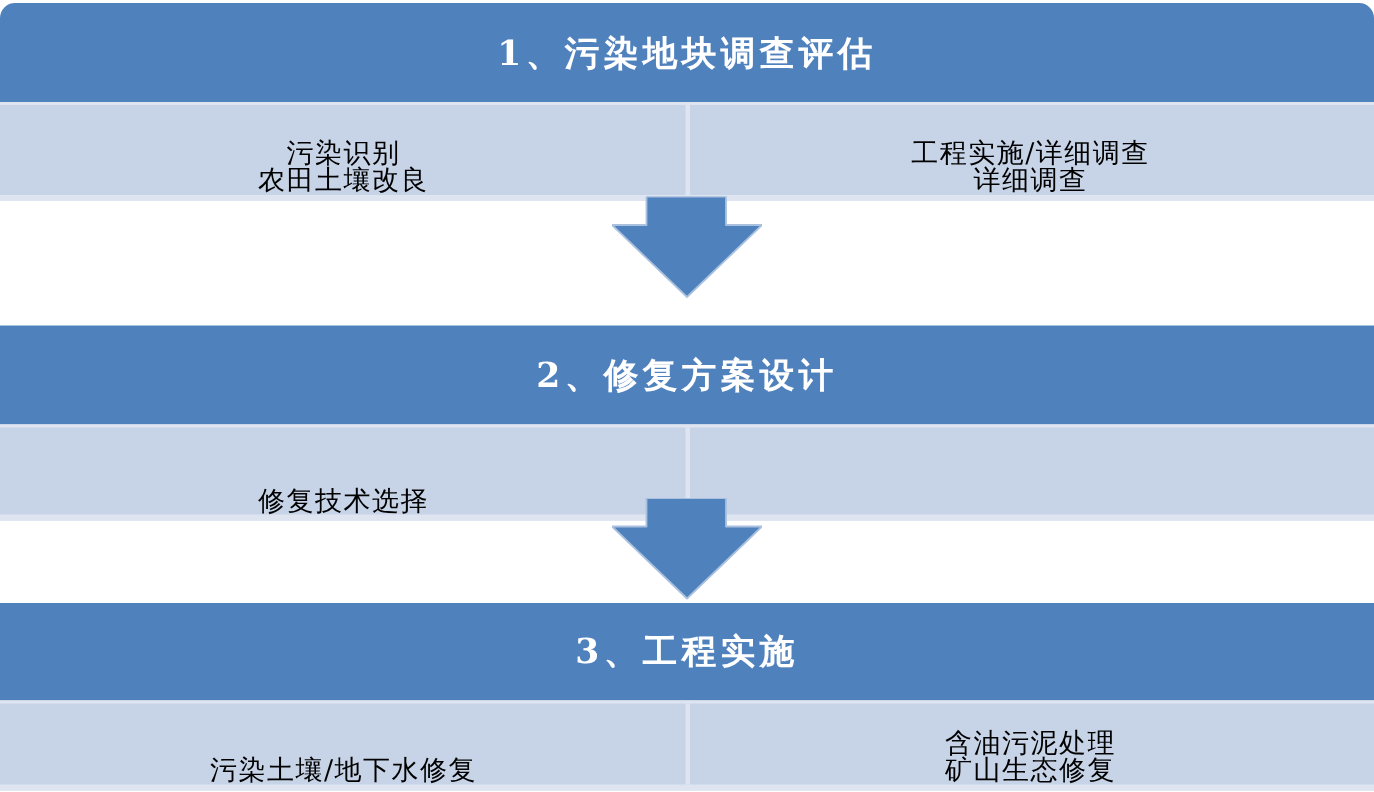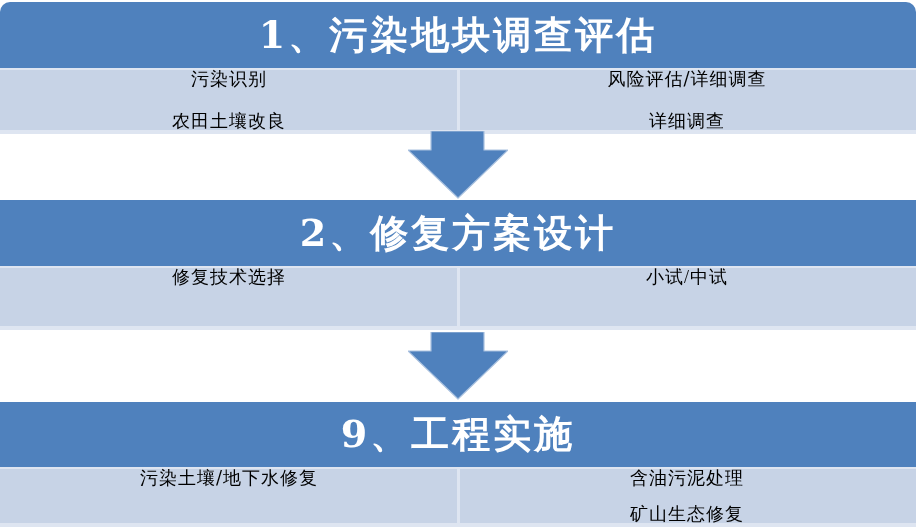--- a/index.html
+++ b/index.html
@@ -32,21 +32,21 @@
   .stage-header{
     width:100%;
     background:var(--header-bg);
     display:flex;
     align-items:center;
     justify-content:center;
   }
   .stage-header .title{
     color:var(--header-text);
     font-weight:bold;
-    font-size:38px;
+    font-size:23px;
     letter-spacing:3px;
     white-space:nowrap;
   }
   .s1 .stage-header{height:66px;border-radius:10px 10px 0 0;}
   .s2 .stage-header{height:66px;}
   .s3 .stage-header{height:65px;}
   .stage-body{
     position:relative;
     width:100%;
     background:var(--body-bg);
@@ -54,21 +54,21 @@
     border-bottom:4px solid var(--divider);
     display:flex;
   }
   .s1 .stage-body{height:60px;}
   .s2 .stage-body{height:58px;font-family:Liberation Serif, serif;}
   .s3 .stage-body{height:54px;}
   .col{
     width:50%;
     display:flex;
     flex-direction:column;
-    justify-content:space-between;
+    justify-content:flex-end;
     align-items:center;
   }
   .col .item{
     color:var(--body-text);
     font-size:18px;
     letter-spacing:1px;
     line-height:1;
     white-space:nowrap;
   }
   .v-divider{
@@ -102,56 +102,53 @@
     <div class="stage-header">
       <span class="title">1、污染地块调查评估</span>
     </div>
     <div class="stage-body">
       <div class="col">
         <span class="item">污染识别</span>
         <span class="item">农田土壤改良</span>
       </div>
       <div class="v-divider"></div>
       <div class="col">
-        <span class="item">风险评估/详细调查</span>
+        <span class="item">工程实施/详细调查</span>
         <span class="item">详细调查</span>
       </div>
     </div>
   </div>
 
   <div class="down-arrow" style="top:131px;">
     <svg viewBox="0 0 100 68" preserveAspectRatio="none" aria-hidden="true">
       <polygon points="23,0 76,0 76,19 100,19 50,67 0,19 23,19"></polygon>
     </svg>
   </div>
 
-  <div class="stage s2" style="top:200px;">
+  <div class="stage s2" style="top:217px;">
     <div class="stage-header">
       <span class="title">2、修复方案设计</span>
     </div>
     <div class="stage-body">
       <div class="col">
         <span class="item">修复技术选择</span>
       </div>
       <div class="v-divider"></div>
-      <div class="col">
-        <span class="item">小试/中试</span>
-      </div>
     </div>
   </div>
 
   <div class="down-arrow" style="top:332px;">
     <svg viewBox="0 0 100 68" preserveAspectRatio="none" aria-hidden="true">
       <polygon points="23,0 76,0 76,19 100,19 50,67 0,19 23,19"></polygon>
     </svg>
   </div>
 
   <div class="stage s3" style="top:402px;">
     <div class="stage-header">
-      <span class="title">9、工程实施</span>
+      <span class="title">3、工程实施</span>
     </div>
     <div class="stage-body">
       <div class="col">
         <span class="item">污染土壤/地下水修复</span>
       </div>
       <div class="v-divider"></div>
       <div class="col">
         <span class="item">含油污泥处理</span>
         <span class="item">矿山生态修复</span>
       </div>

